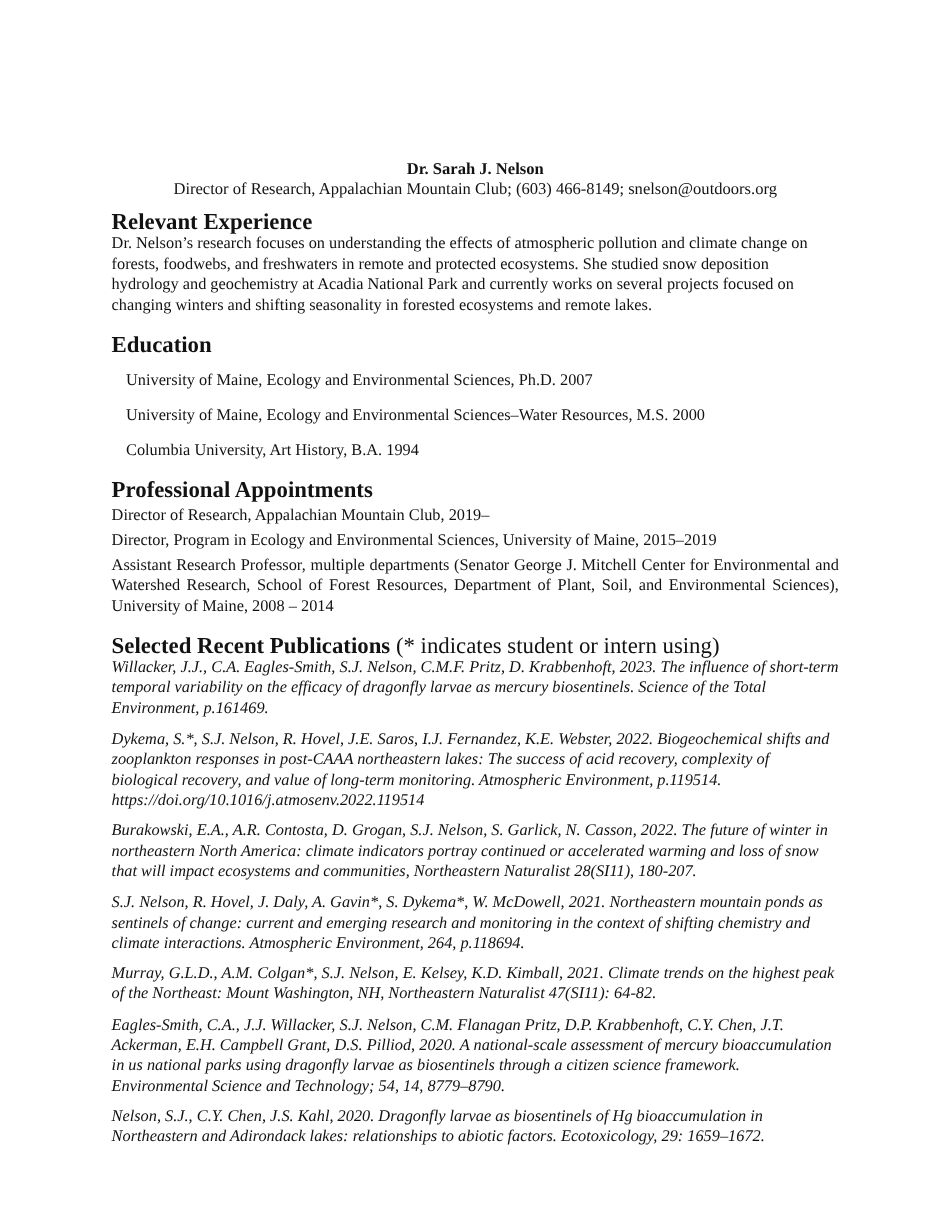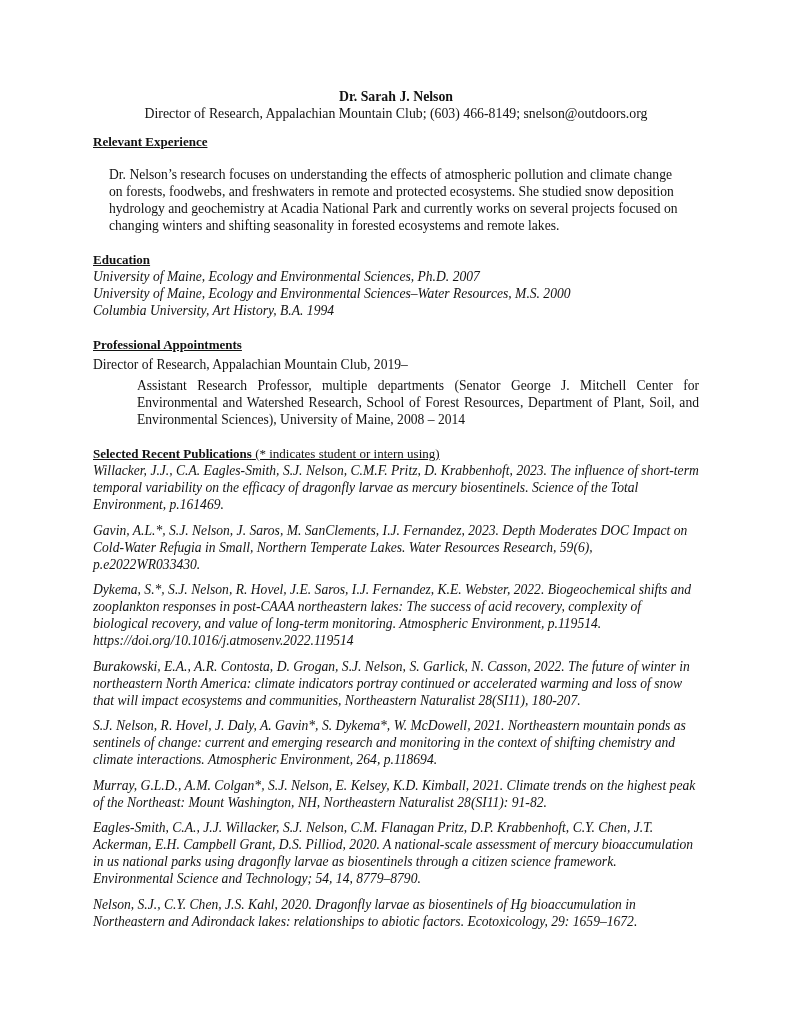--- a/index.html
+++ b/index.html
@@ -13,43 +13,42 @@
     height: 1024px;
     box-sizing: border-box;
     background: #ffffff;
     padding: 88px 92px 40px 93px;
     font-family: "Liberation Serif", "DejaVu Serif", serif;
     font-size: 13.6px;
     line-height: 17px;
     color: #121212;
     overflow: hidden;
   }
-  .doc-header { text-align: center; }
+  .doc-header { text-align: center; margin-top: 44px; }
   .doc-name {
     font-weight: bold;
     font-size: 13.8px;
   }
   .doc-contact {
     font-size: 13.8px;
   }
   section.cv-section { margin-top: 17px; }
   section.cv-section.first { margin-top: 11px; }
   .section-heading {
     font-weight: bold;
-    font-size: 13px;
+    font-size: 19px;
     margin: 0;
     line-height: 17px;
-    text-decoration: underline;
   }
   .body-par {
-    margin: 16px;
+    margin: 0;
   }
-  .edu-line { margin: 0; font-style: italic; }
+  .edu-line { margin: 12px; }
   .appt-par { margin: 0 0 4px 0; }
-  .appt-par.justified { text-align: justify; margin-left: 44px; }
+  .appt-par.justified { text-align: justify; }
   .pub-par { margin: 0 0 8.5px 0; font-style: italic; }
   .pub-note { font-weight: normal; }
   .extra-gap { margin-top: 26px; }
 </style>
 </head>
 <body>
 
 <div class="page">
 
   <div class="doc-header">
@@ -65,28 +64,28 @@
   <section class="cv-section extra-gap">
     <h2 class="section-heading">Education</h2>
     <p class="edu-line">University of Maine, Ecology and Environmental Sciences, Ph.D. 2007</p>
     <p class="edu-line">University of Maine, Ecology and Environmental Sciences–Water Resources, M.S. 2000</p>
     <p class="edu-line">Columbia University, Art History, B.A. 1994</p>
   </section>
 
   <section class="cv-section">
     <h2 class="section-heading">Professional Appointments</h2>
     <p class="appt-par" style="margin-top:3px">Director of Research, Appalachian Mountain Club, 2019–</p>
+    <p class="appt-par">Director, Program in Ecology and Environmental Sciences, University of Maine, 2015–2019</p>
     <p class="appt-par justified">Assistant Research Professor, multiple departments (Senator George J. Mitchell Center for Environmental and Watershed Research, School of Forest Resources, Department of Plant, Soil, and Environmental Sciences), University of Maine, 2008 – 2014</p>
   </section>
 
   <section class="cv-section">
     <h2 class="section-heading"><span>Selected Recent Publications</span> <span class="pub-note">(* indicates student or intern using)</span></h2>
     <p class="pub-par">Willacker, J.J., C.A. Eagles-Smith, S.J. Nelson, C.M.F. Pritz, D. Krabbenhoft, 2023. The influence of short-term temporal variability on the efficacy of dragonfly larvae as mercury biosentinels. Science of the Total Environment, p.161469.</p>
-    <p class="pub-par">Gavin, A.L.*, S.J. Nelson, J. Saros, M. SanClements, I.J. Fernandez, 2023. Depth Moderates DOC Impact on Cold-Water Refugia in Small, Northern Temperate Lakes. Water Resources Research, 59(6), p.e2022WR033430.</p>
     <p class="pub-par">Dykema, S.*, S.J. Nelson, R. Hovel, J.E. Saros, I.J. Fernandez, K.E. Webster, 2022. Biogeochemical shifts and zooplankton responses in post-CAAA northeastern lakes: The success of acid recovery, complexity of biological recovery, and value of long-term monitoring. Atmospheric Environment, p.119514. https://doi.org/10.1016/j.atmosenv.2022.119514</p>
     <p class="pub-par">Burakowski, E.A., A.R. Contosta, D. Grogan, S.J. Nelson, S. Garlick, N. Casson, 2022. The future of winter in northeastern North America: climate indicators portray continued or accelerated warming and loss of snow that will impact ecosystems and communities, Northeastern Naturalist 28(SI11), 180-207.</p>
     <p class="pub-par">S.J. Nelson, R. Hovel, J. Daly, A. Gavin*, S. Dykema*, W. McDowell, 2021. Northeastern mountain ponds as sentinels of change: current and emerging research and monitoring in the context of shifting chemistry and climate interactions. Atmospheric Environment, 264, p.118694.</p>
-    <p class="pub-par">Murray, G.L.D., A.M. Colgan*, S.J. Nelson, E. Kelsey, K.D. Kimball, 2021. Climate trends on the highest peak of the Northeast: Mount Washington, NH, Northeastern Naturalist 28(SI11): 91-82.</p>
+    <p class="pub-par">Murray, G.L.D., A.M. Colgan*, S.J. Nelson, E. Kelsey, K.D. Kimball, 2021. Climate trends on the highest peak of the Northeast: Mount Washington, NH, Northeastern Naturalist 47(SI11): 64-82.</p>
     <p class="pub-par">Eagles-Smith, C.A., J.J. Willacker, S.J. Nelson, C.M. Flanagan Pritz, D.P. Krabbenhoft, C.Y. Chen, J.T. Ackerman, E.H. Campbell Grant, D.S. Pilliod, 2020. A national-scale assessment of mercury bioaccumulation in us national parks using dragonfly larvae as biosentinels through a citizen science framework. Environmental Science and Technology; 54, 14, 8779–8790.</p>
     <p class="pub-par">Nelson, S.J., C.Y. Chen, J.S. Kahl, 2020. Dragonfly larvae as biosentinels of Hg bioaccumulation in Northeastern and Adirondack lakes: relationships to abiotic factors. Ecotoxicology, 29: 1659–1672.</p>
   </section>
 
 </div>
 
 </body></html>

